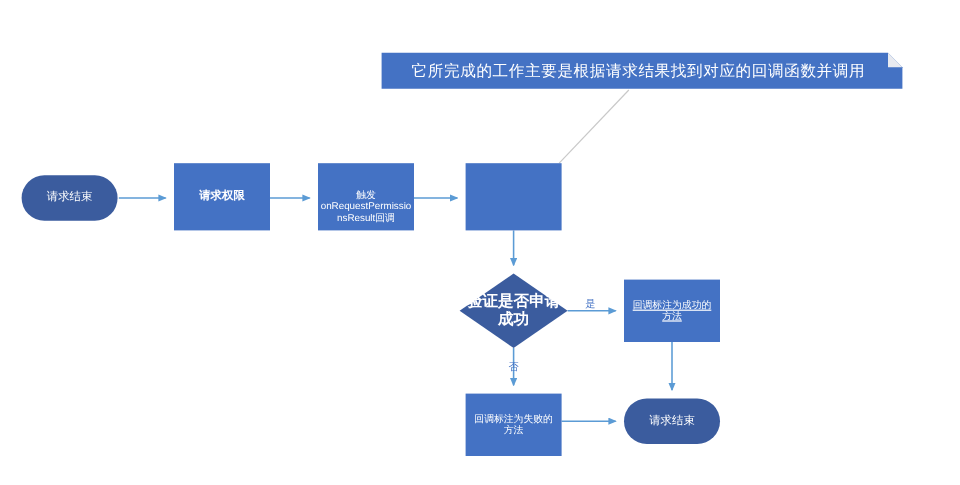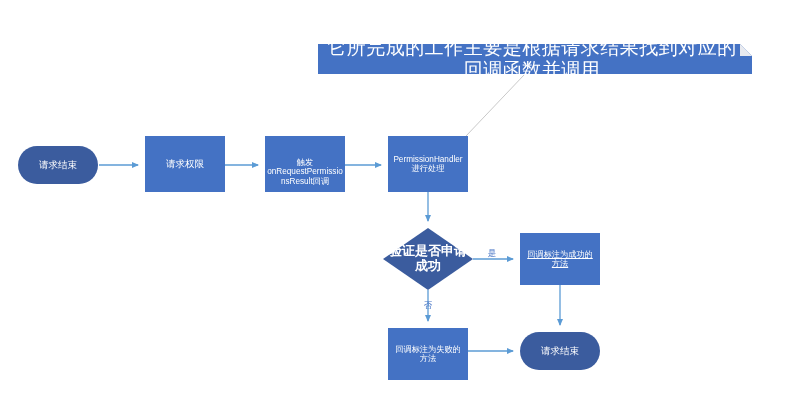--- a/index.html
+++ b/index.html
@@ -43,21 +43,21 @@
     font-size: 9.5px;
   }
   .lbl-process-small {
     font-size: 8.2px;
   }
   .lbl-decision {
     font-size: 13px;
     font-weight: bold;
   }
   .lbl-callout {
-    font-size: 19px;
+    font-size: 13px;
     color: #ffffff;
     letter-spacing: 0.5px;
   }
   .edge-label {
     position: absolute;
     font-size: 8.5px;
     color: #4472C4;
     text-align: center;
     pointer-events: none;
     user-select: none;
@@ -113,28 +113,26 @@
     <rect x="520" y="332" width="80" height="38" rx="19" ry="19" fill="#3B5C9E"></rect>
 
     <g>
       <path d="M318,44 L740,44 L752,56 L752,74 L318,74 Z" fill="#4472C4"></path>
       <path d="M740,44 L752,56 L740,56 Z" fill="#E8EAF0"></path>
     </g>
   </svg>
 
   <div class="node-label lbl-terminal" style="left:18px; top:146px; width:80px; height:38px;">请求结束</div>
 
-  <div class="node-label lbl-process" style="left:145px; top:136px; width:80px; height:56px;">请求权限</div>
+  <div class="node-label lbl-process" style="left:145px; top:136px; width:80px; height:56px;font-weight:bold;">请求权限</div>
 
   <div class="node-label lbl-process-small" style="left:263px; top:136px; width:84px; height:72px;">触发
 onRequestPermissio
 nsResult回调</div>
 
-  <div class="node-label lbl-process-small" style="left:386px; top:136px; width:84px; height:56px;">PermissionHandler
-进行处理</div>
 
   <div class="node-label lbl-decision" style="left:383px; top:234px; width:90px; height:50px;">验证是否申请
 成功</div>
 
   <div class="node-label lbl-process-small" style="left:518px; top:233px; width:84px; height:52px;text-decoration:underline;">回调标注为成功的
 方法</div>
 
   <div class="node-label lbl-process-small" style="left:386px; top:328px; width:84px; height:52px;">回调标注为失败的
 方法</div>
 

